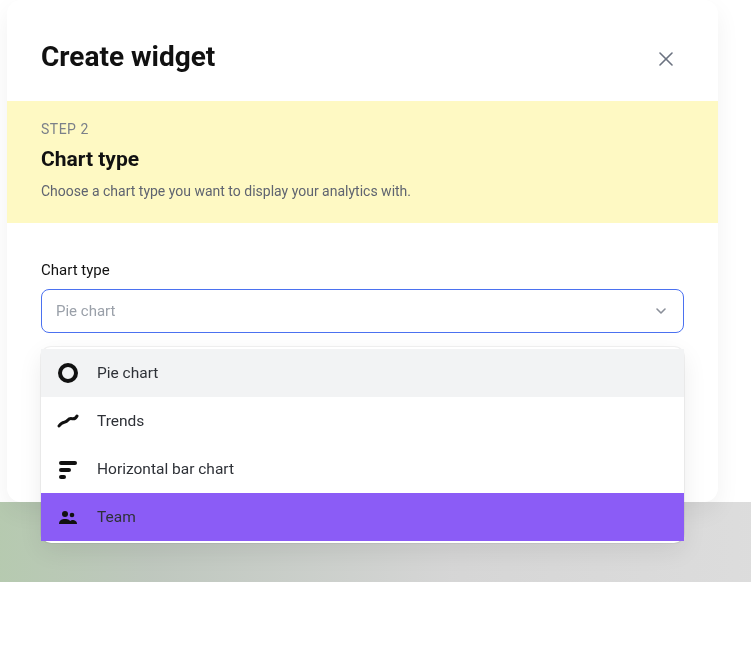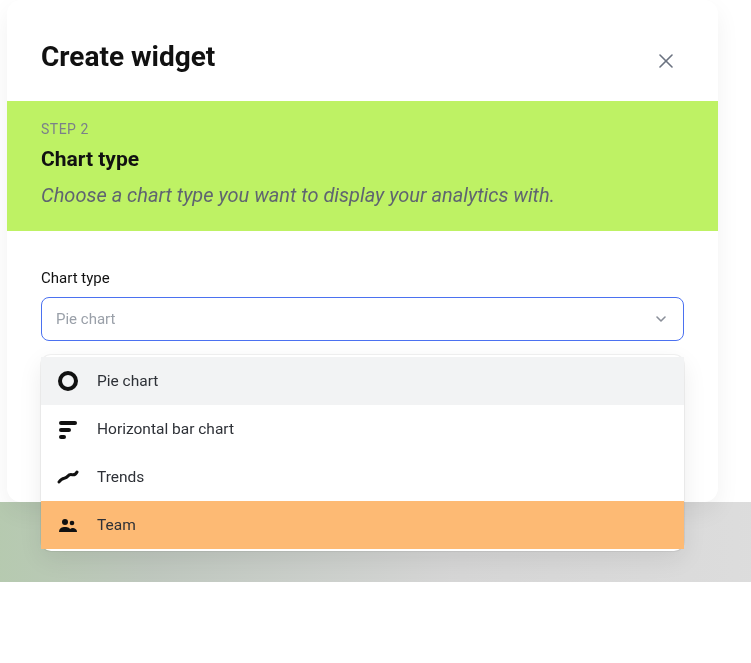--- a/index.html
+++ b/index.html
@@ -27,59 +27,58 @@
       height: 502px;
       background: #ffffff;
       border-radius: 14px;
       box-shadow: 0 10px 25px rgba(0,0,0,0.06);
       z-index: 1;
       overflow: visible;
     }
     .modal-header {
       padding: 40px 40px 28px 34px;
       display: flex;
-      align-items: flex-end;
+      align-items: center;
       justify-content: space-between;
     }
     .modal-title {
       font-size: 28px;
       font-weight: 700;
       color: #111111;
     }
     .close-btn {
       width: 24px;
       height: 24px;
       display: flex;
       align-items: center;
       justify-content: center;
       cursor: pointer;
       color: #6b7280;
       font-size: 18px;
       margin-top: 4px;
     }
     .step-band {
-      background: #bef264;
+      background: #fef9c3;
       padding: 20px 34px 24px;
     }
     .step-label {
       font-size: 14px;
       letter-spacing: 0.5px;
       color: #7b8089;
       margin-bottom: 10px;
     }
     .step-title {
       font-size: 21px;
       font-weight: 700;
       color: #111111;
       margin-bottom: 12px;
     }
     .step-desc {
-      font-size: 20px;
+      font-size: 14px;
       color: #5f6470;
-      font-style: italic;
     }
     .body-section {
       padding: 38px 34px 0;
     }
     .field-label {
       font-size: 15px;
       color: #111111;
       margin-bottom: 10px;
     }
     .select-wrap {
@@ -128,21 +127,21 @@
       height: 48px;
       padding: 0 16px;
       cursor: pointer;
       color: #2e3137;
       font-size: 15.5px;
     }
     .dropdown-item.highlight {
       background: #f2f3f4;
     }
     .dropdown-item.hovered {
-      background: #fdba74;
+      background: #8b5cf6;
       text-align: right;
     }
     .item-icon {
       width: 22px;
       height: 22px;
       display: flex;
       align-items: center;
       justify-content: center;
       color: #111111;
       flex-shrink: 0;
@@ -189,35 +188,35 @@
       <div class="dropdown-item highlight">
             <span class="item-icon">
               <svg width="22" height="22" viewBox="0 0 22 22">
                 <circle cx="11" cy="11" r="8" fill="none" stroke="#111" stroke-width="4"></circle>
               </svg>
             </span>
             <span>Pie chart</span>
           </div>
           <div class="dropdown-item">
             <span class="item-icon">
+              <svg width="22" height="22" viewBox="0 0 22 22" fill="none" stroke="#111" stroke-width="3" stroke-linecap="round" stroke-linejoin="round">
+                <path d="M2 16 C 6 10, 8 14, 11 10 C 14 6, 17 12, 20 6"></path>
+              </svg>
+            </span>
+            <span>Trends</span>
+          </div>
+          <div class="dropdown-item">
+            <span class="item-icon">
               <svg width="22" height="22" viewBox="0 0 22 22" fill="#111">
                 <rect x="2" y="3" width="18" height="4" rx="2"></rect>
                 <rect x="2" y="10" width="12" height="4" rx="2"></rect>
                 <rect x="2" y="17" width="7" height="4" rx="2"></rect>
               </svg>
             </span>
             <span>Horizontal bar chart</span>
-          </div>
-          <div class="dropdown-item">
-            <span class="item-icon">
-              <svg width="22" height="22" viewBox="0 0 22 22" fill="none" stroke="#111" stroke-width="3" stroke-linecap="round" stroke-linejoin="round">
-                <path d="M2 16 C 6 10, 8 14, 11 10 C 14 6, 17 12, 20 6"></path>
-              </svg>
-            </span>
-            <span>Trends</span>
           </div>
           <div class="dropdown-item hovered">
             <span class="item-icon">
               <svg width="22" height="22" viewBox="0 0 22 22" fill="#111">
                 <circle cx="8" cy="8" r="3"></circle>
                 <circle cx="15" cy="9" r="2.3"></circle>
                 <path d="M2 18 C 2 14, 5 13, 8 13 C 11 13, 14 14, 14 18 Z"></path>
                 <path d="M12 18 C 12 15, 14 14, 15.5 14 C 17.5 14, 20 15, 20 18 Z"></path>
               </svg>
             </span>

